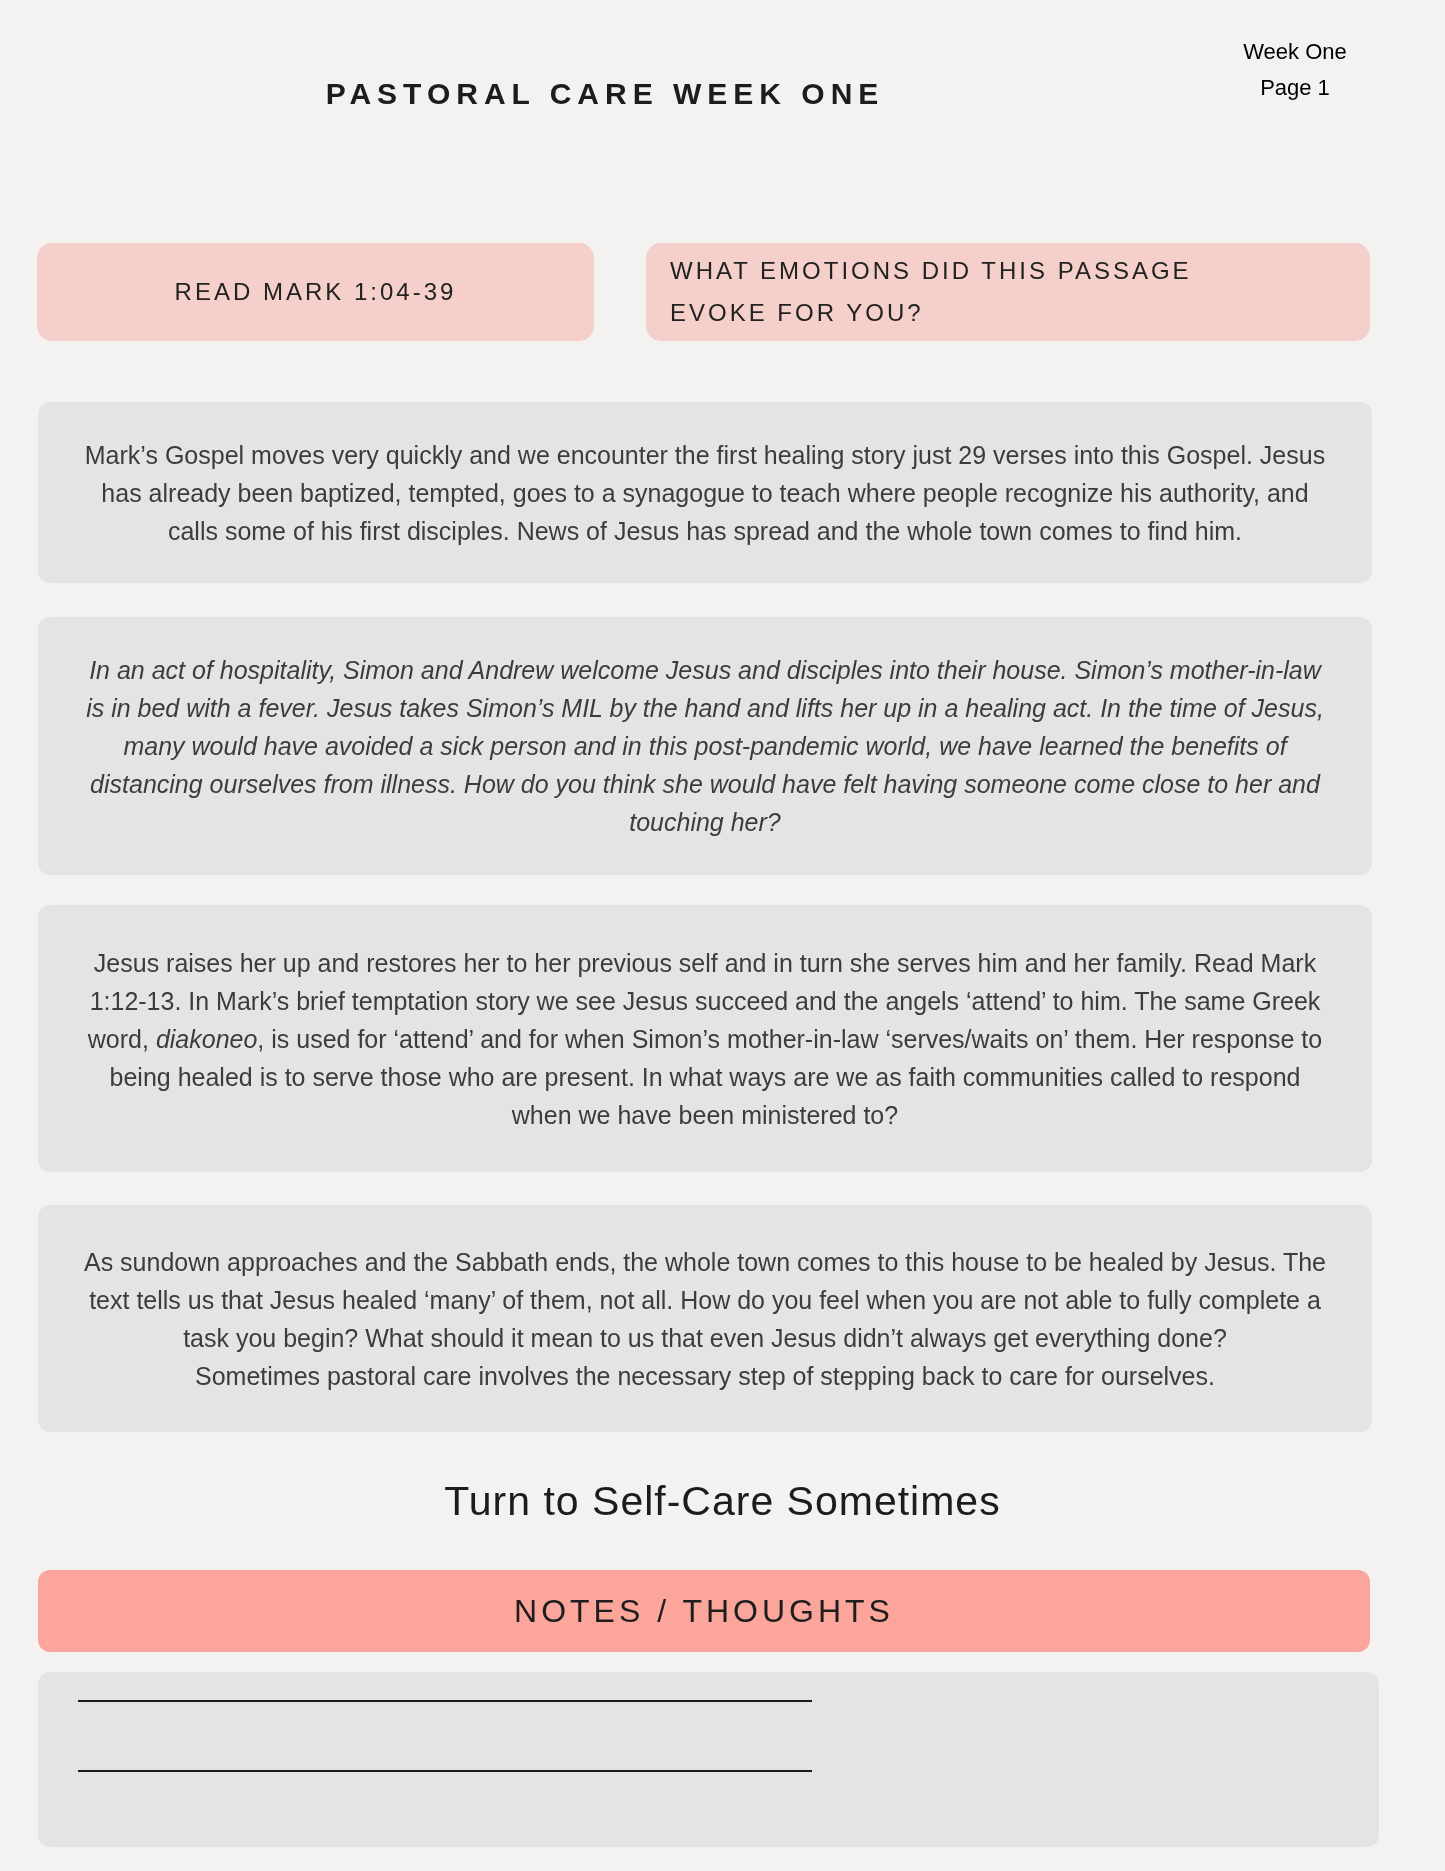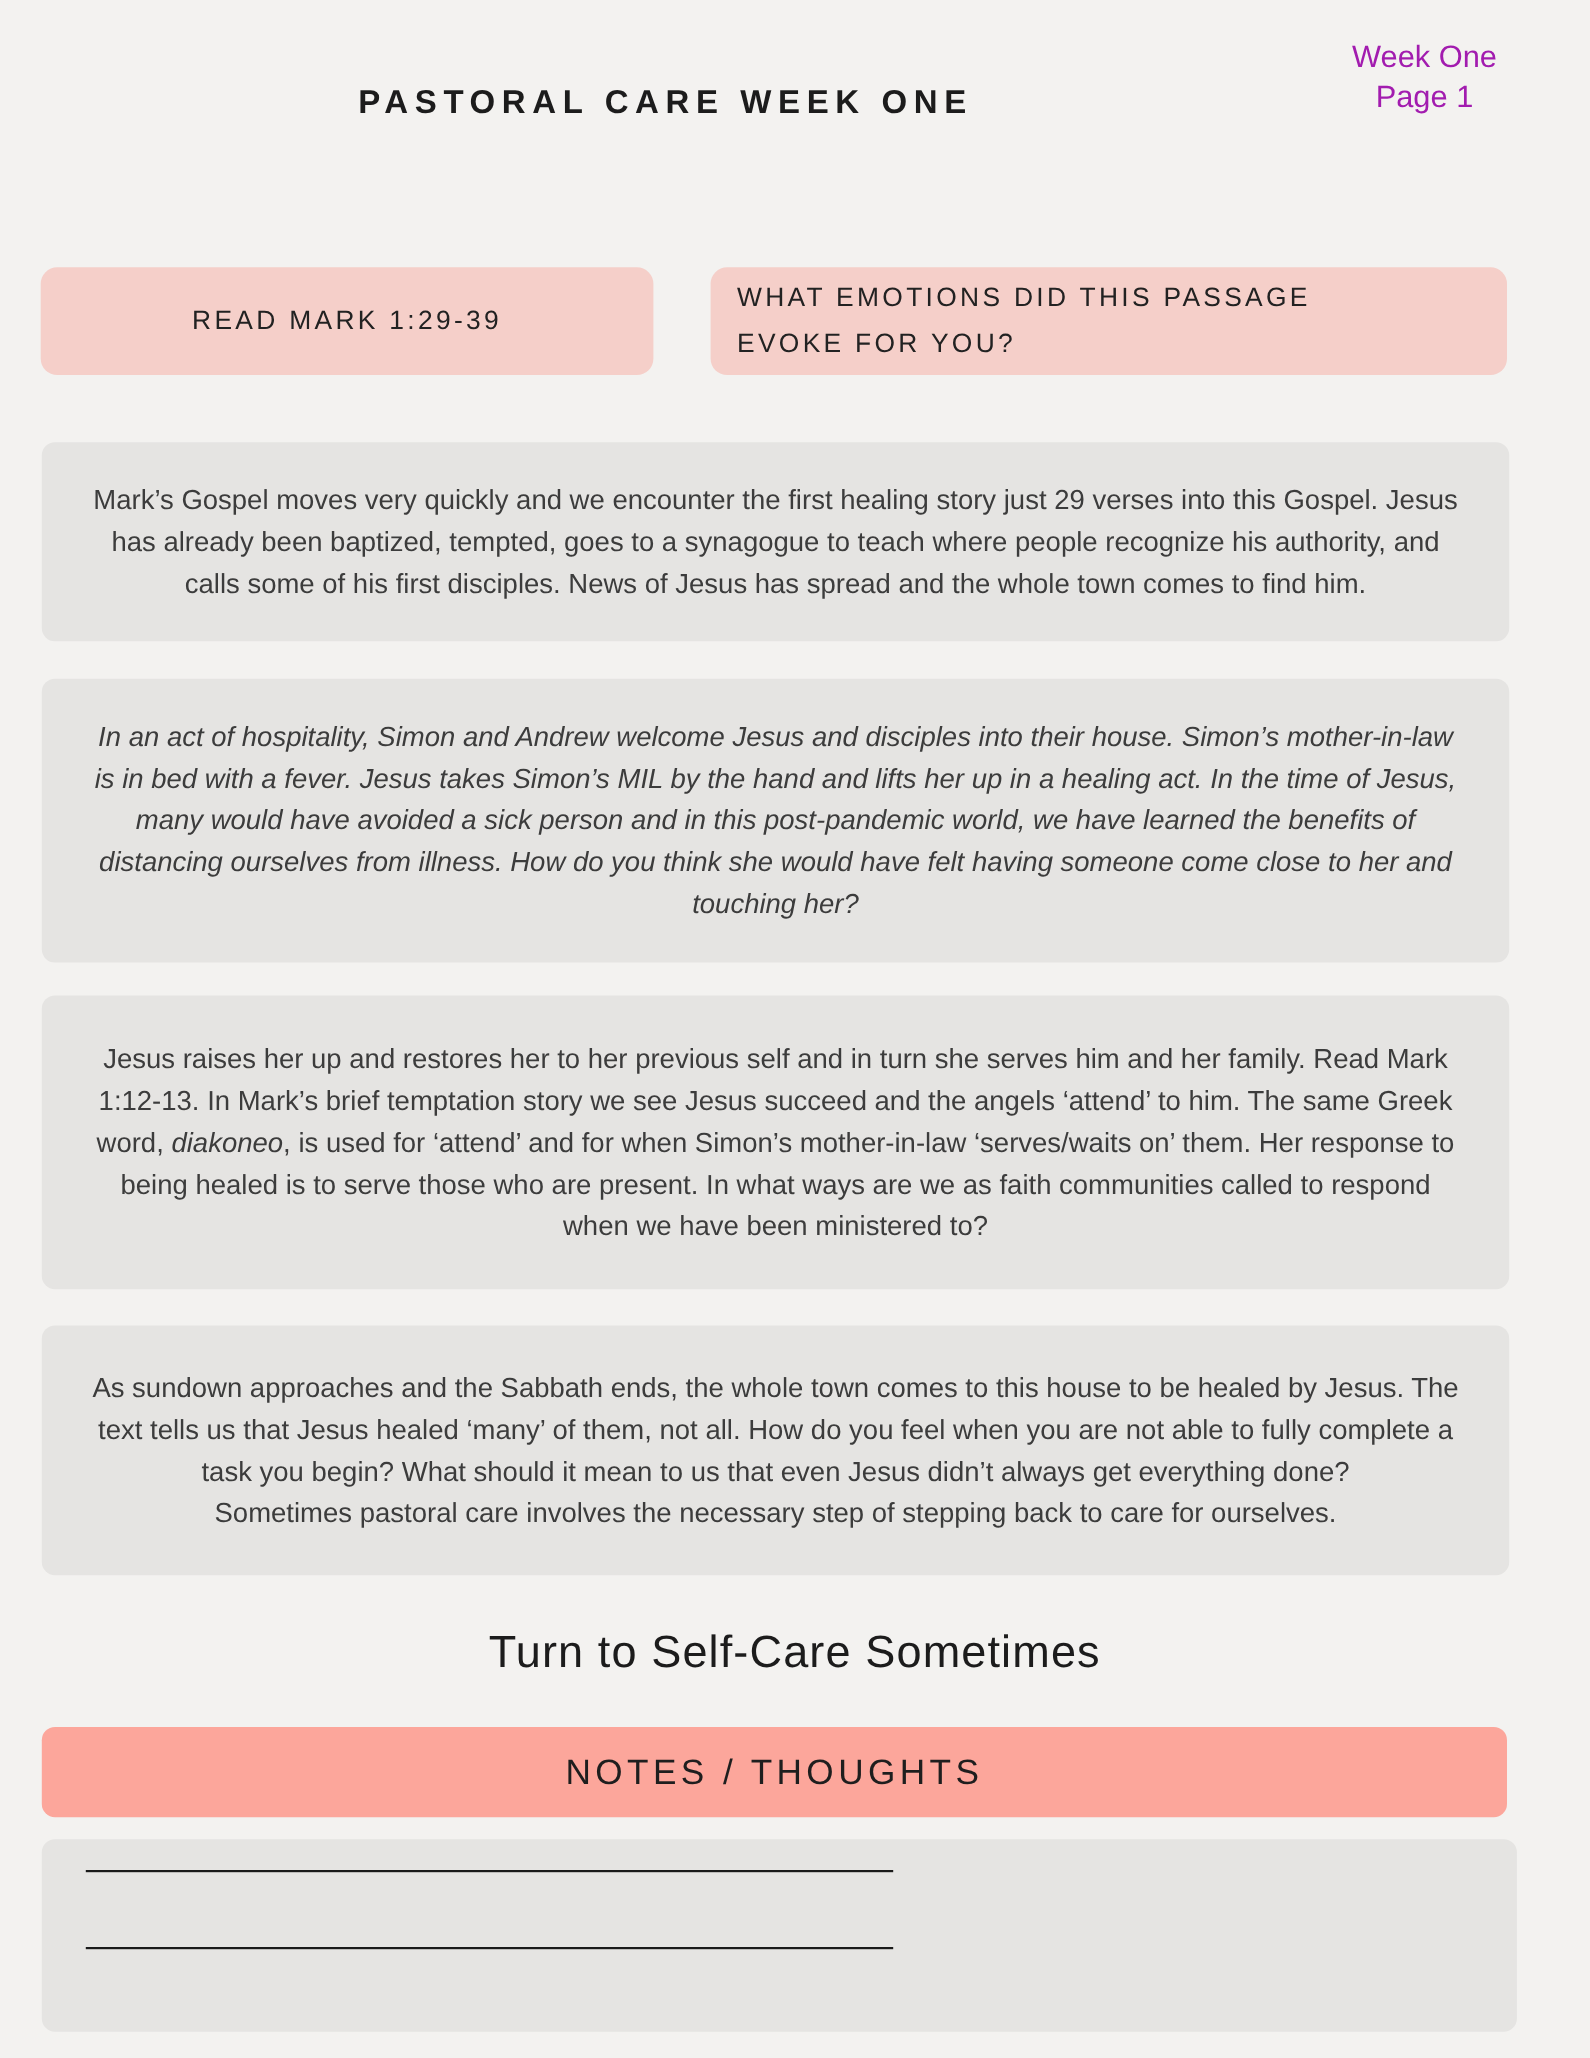--- a/index.html
+++ b/index.html
@@ -16,22 +16,22 @@
     overflow: hidden;
   }
 
   
   .meta {
     position: absolute;
     top: 34px;
     left: 1175px;
     width: 240px;
     text-align: center;
-    color: #a21caf;
-    font-size: 28px;
+    color: #000000;
+    font-size: 22px;
     line-height: 36px;
   }
 
   
   .title {
     position: absolute;
     top: 74px;
     left: 0;
     width: 1210px;
     text-align: center;
@@ -162,21 +162,21 @@
   <div class="meta">
     <div>Week One</div>
     <div>Page 1</div>
   </div>
 
   <div class="title">
     <div>PASTORAL CARE WEEK ONE</div>
   </div>
 
   <div class="pill pill-read">
-    <span>READ MARK 1:29-39</span>
+    <span>READ MARK 1:04-39</span>
   </div>
 
   <div class="pill pill-emotions">
     <span class="pill-text">WHAT EMOTIONS DID THIS PASSAGE EVOKE FOR YOU?</span>
   </div>
 
   <div class="graybox box1">
     <p>Mark’s Gospel moves very quickly and we encounter the first healing story just 29 verses into this Gospel. Jesus has already been baptized, tempted, goes to a synagogue to teach where people recognize his authority, and calls some of his first disciples. News of Jesus has spread and the whole town comes to find him.</p>
   </div>
 

